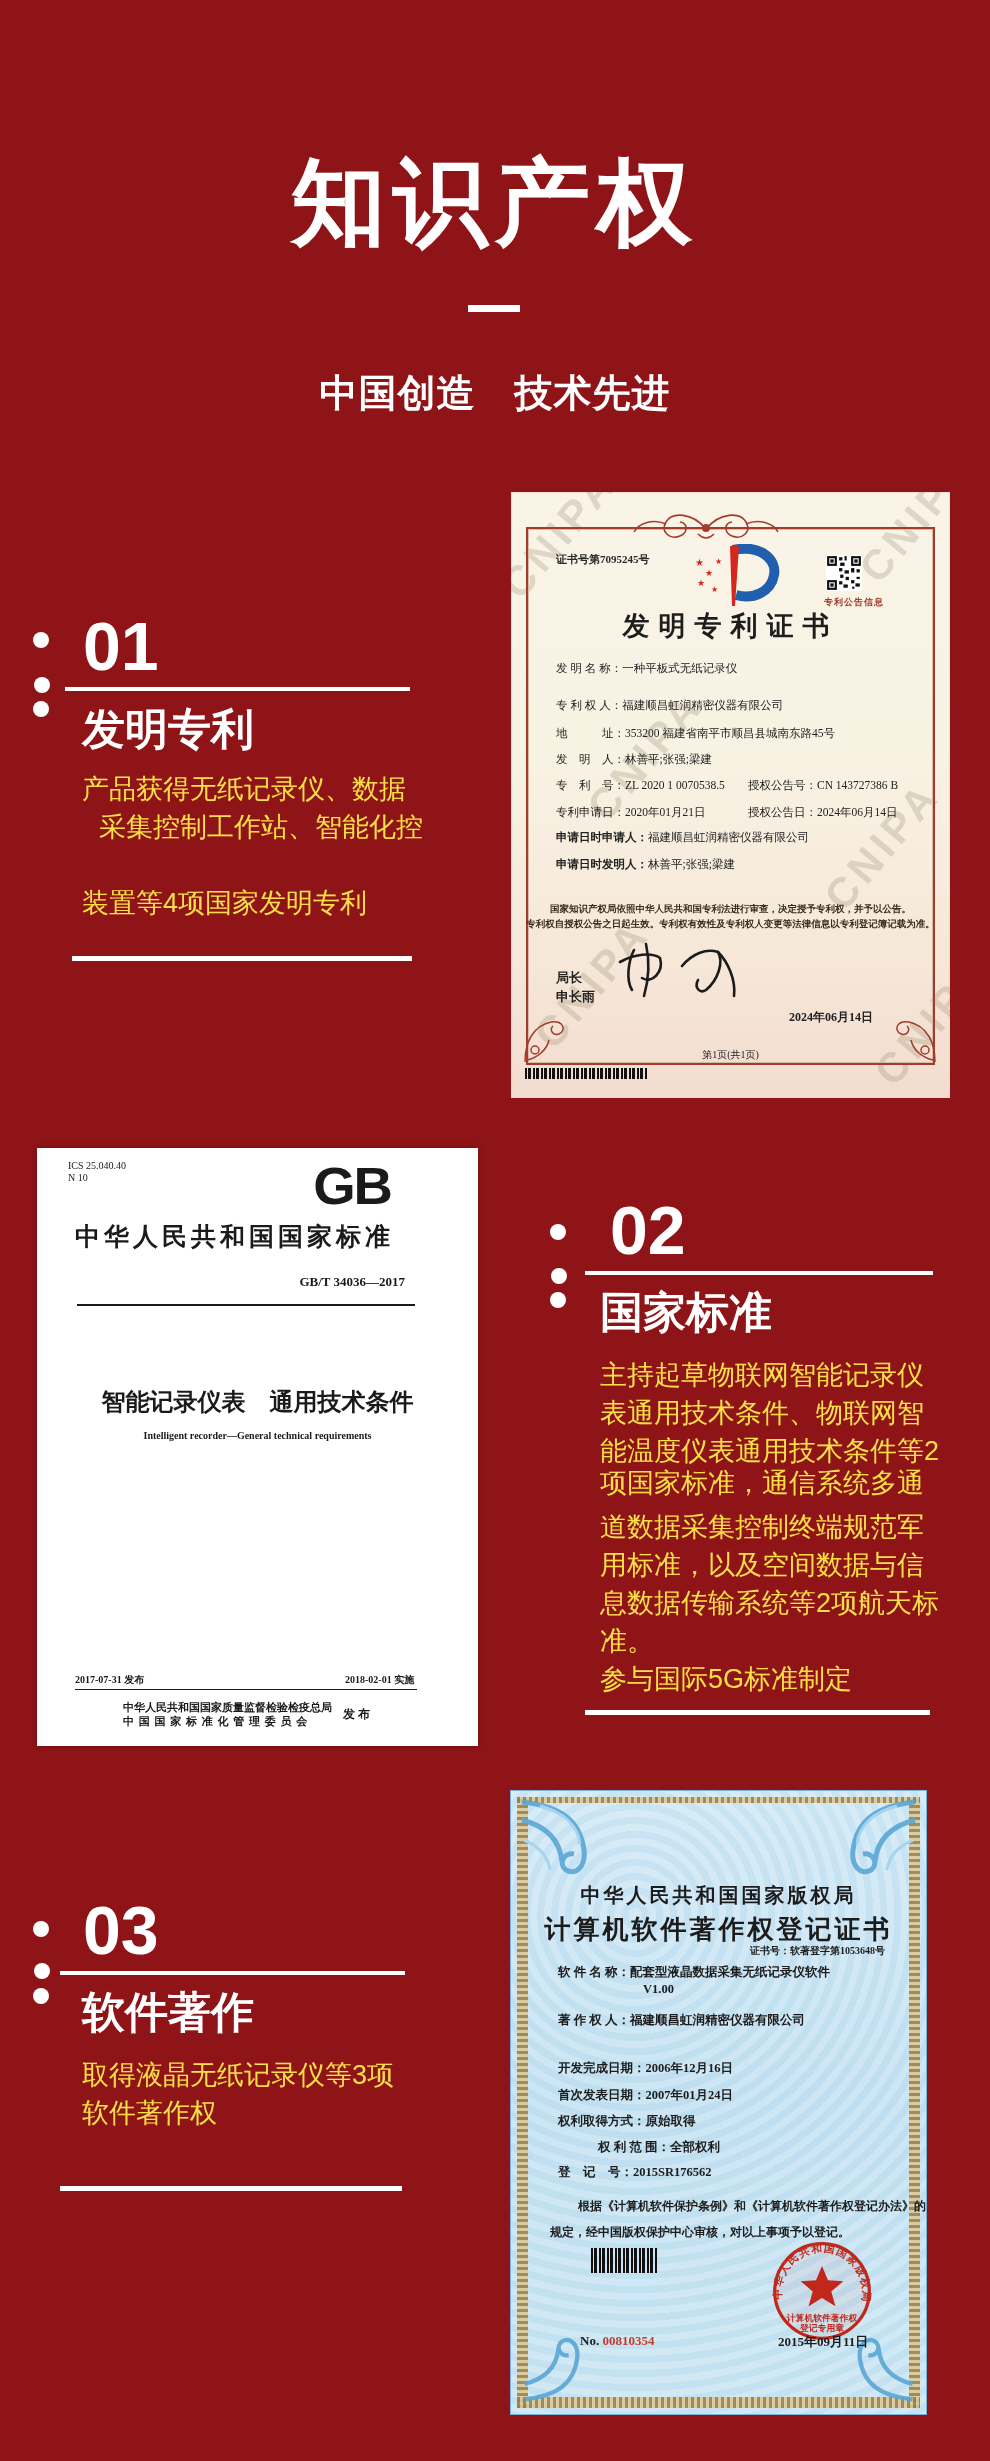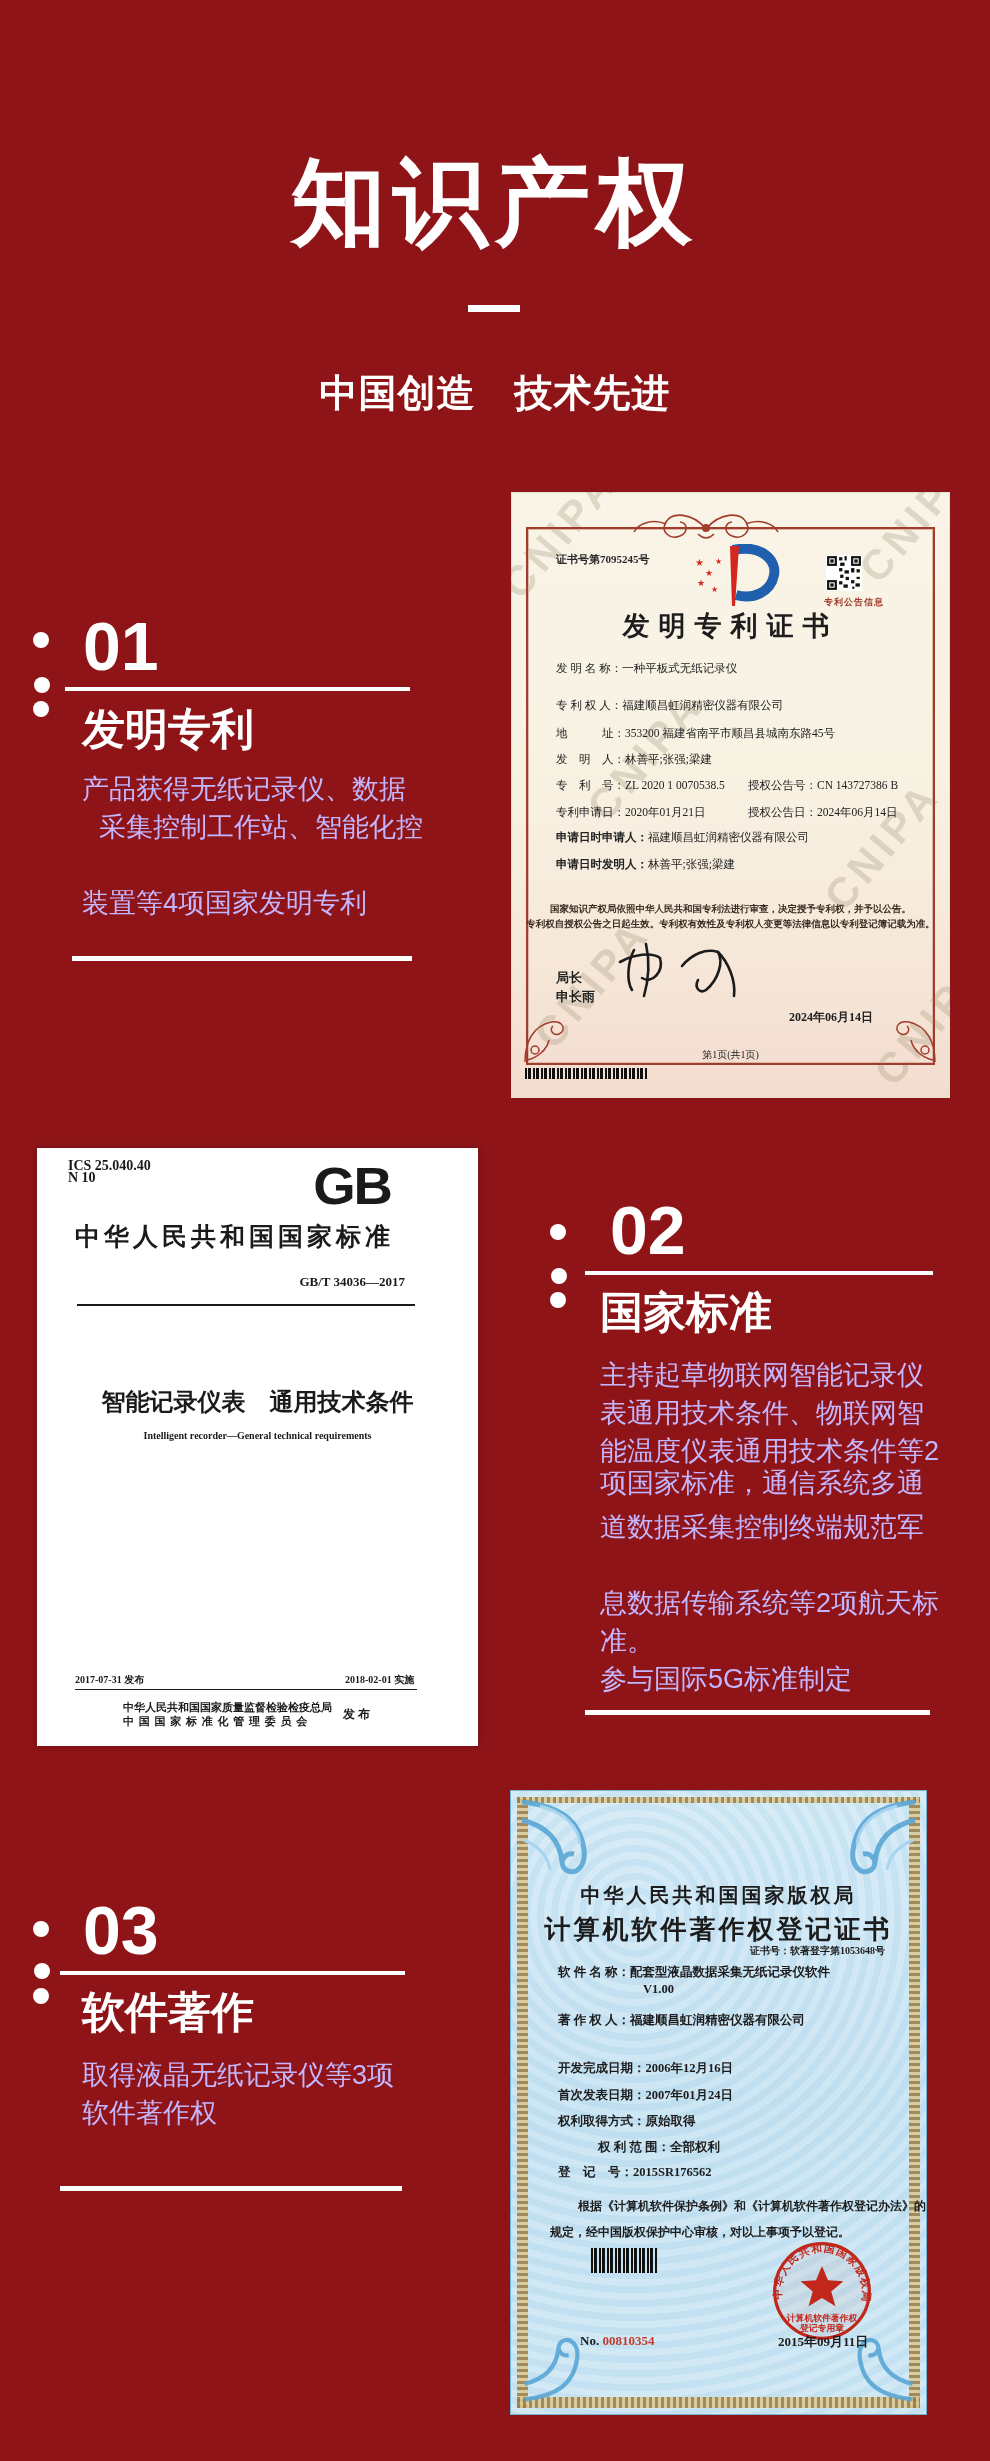--- a/index.html
+++ b/index.html
@@ -8,38 +8,38 @@
   .abs{position:absolute;}
   
   .main-title{font-size:95px;font-weight:900;letter-spacing:7px;color:#fff;text-align:center;width:100%;}
   .title-divider{background:#fff;height:7px;}
   .subtitle{font-size:38px;font-weight:700;color:#fff;text-align:center;width:100%;letter-spacing:1px;}
   
   .dot{background:#fff;border-radius:50%;width:16px;height:16px;}
   .big-num{font-size:68px;font-weight:900;color:#fff;line-height:1;}
   .num-line{background:#fff;height:4px;}
   .sec-heading{font-size:43px;font-weight:900;color:#fff;line-height:1;}
-  .body-line{font-size:27px;line-height:38px;color:#c4b5fd;white-space:nowrap;}
+  .body-line{font-size:27px;line-height:38px;color:#fde047;white-space:nowrap;}
   .sec-divider{background:#fff;height:5px;}
   
   .cert1{background:linear-gradient(180deg,#f9f4e7 0%,#f8f2e3 45%,#f6e7d8 78%,#f3dccf 100%);
          box-shadow:0 0 0 1px #e8e0cd inset;overflow:hidden;
          font-family:"Liberation Serif","DejaVu Serif",serif;color:#2a2a2a;}
   .wm{position:absolute;font-weight:700;font-size:42px;letter-spacing:5px;color:rgba(150,140,112,0.28);
       transform:rotate(-50deg);font-family:"Liberation Sans",sans-serif;}
   .cert1-frame{position:absolute;border:2px solid #a23c2b;box-shadow:0 0 0 1px #d8b9a8 inset;}
   .c1-label{font-size:11px;white-space:nowrap;}
   .c1-title{font-size:27px;font-weight:700;letter-spacing:9px;color:#1d1d1d;text-align:center;width:100%;}
   .c1-row{font-size:11.5px;white-space:nowrap;color:#222;}
   .c1-notice{font-size:9.5px;font-weight:700;color:#3a2a20;white-space:nowrap;}
   .barcode{background:repeating-linear-gradient(90deg,#111 0 2px,transparent 2px 3px,#111 3px 6px,transparent 6px 8px);}
   
   .gbdoc{background:#ffffff;color:#1a1a1a;font-family:"Liberation Serif","DejaVu Serif",serif;
          box-shadow:0 0 6px rgba(0,0,0,0.25);overflow:hidden;}
-  .gb-ics{font-size:14px;font-weight:700;line-height:12px;}
+  .gb-ics{font-size:10px;font-weight:400;line-height:12px;}
   .gb-logo{font-size:52px;font-weight:900;letter-spacing:-2px;font-family:"Liberation Sans",sans-serif;transform:scaleX(1.05);}
   .gb-title{font-size:25px;font-weight:700;letter-spacing:4px;white-space:nowrap;}
   .gb-stdno{font-size:13px;font-weight:700;}
   .gb-hr{background:#1a1a1a;height:2px;}
   .gb-doctitle{font-size:24px;font-weight:900;font-family:"Liberation Sans","DejaVu Sans",sans-serif;white-space:nowrap;}
   .gb-en{font-size:10px;font-weight:700;}
   .gb-date{font-size:10px;font-weight:700;}
   .gb-issuer{font-size:11px;font-weight:700;white-space:nowrap;}
   
   .cert3{background:
@@ -215,20 +215,21 @@
   <div class="abs dot" style="left:551px;top:1268px;"></div>
   <div class="abs dot" style="left:550px;top:1292px;"></div>
   <div class="abs big-num" style="left:610px;top:1196px;">02</div>
   <div class="abs num-line" style="left:585px;top:1271px;width:348px;"></div>
   <div class="abs sec-heading" style="left:600px;top:1291px;">国家标准</div>
   <div class="abs body-line" style="left:600px;top:1394px;">表通用技术条件、物联网智</div>
   <div class="abs body-line" style="left:600px;top:1356px;">主持起草物联网智能记录仪</div>
   <div class="abs body-line" style="left:600px;top:1432px;">能温度仪表通用技术条件等2</div>
   <div class="abs body-line" style="left:600px;top:1464px;">项国家标准，通信系统多通</div>
   <div class="abs body-line" style="left:600px;top:1508px;">道数据采集控制终端规范军</div>
+  <div class="abs body-line" style="left:600px;top:1546px;">用标准，以及空间数据与信</div>
   <div class="abs body-line" style="left:600px;top:1584px;">息数据传输系统等2项航天标</div>
   <div class="abs body-line" style="left:600px;top:1622px;">准。</div>
   <div class="abs body-line" style="left:600px;top:1660px;">参与国际5G标准制定</div>
   <div class="abs sec-divider" style="left:585px;top:1710px;width:345px;"></div>
 
   <div class="abs dot" style="left:33px;top:1921px;"></div>
   <div class="abs dot" style="left:34px;top:1963px;"></div>
   <div class="abs dot" style="left:33px;top:1988px;"></div>
   <div class="abs big-num" style="left:83px;top:1896px;">03</div>
   <div class="abs num-line" style="left:60px;top:1971px;width:345px;"></div>

